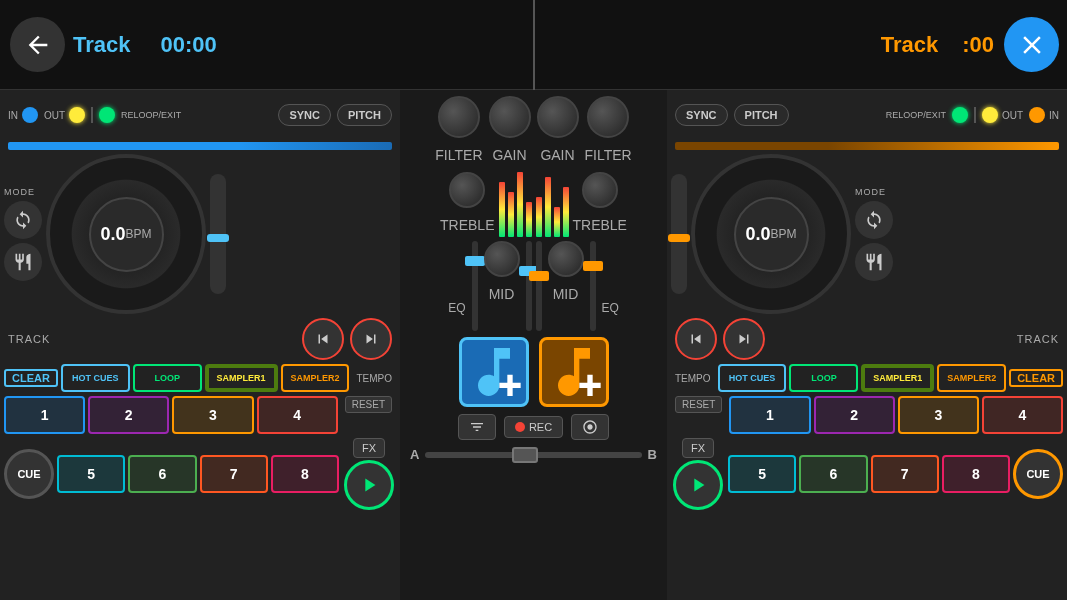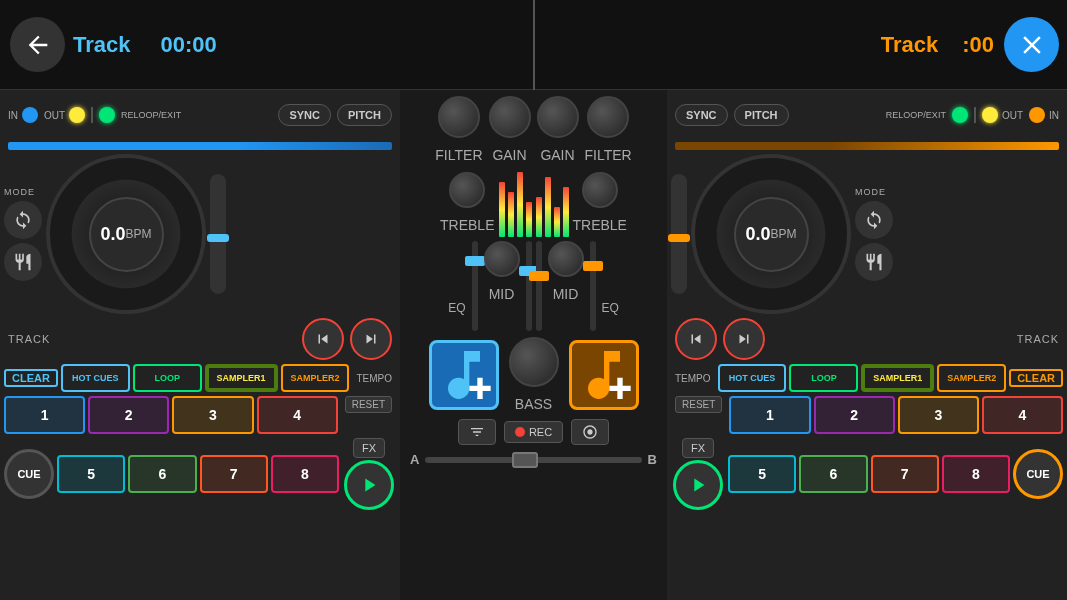--- a/index.html
+++ b/index.html
@@ -805,24 +805,20 @@
     </div>
 
     <div style="display:flex;align-items:center;justify-content:center;gap:10px;padding:4px 2px;position:relative;">
       <div class="lib-btn-left">
         <svg viewBox="0 0 24 24" fill="#4fc3f7">
           <path d="M12 3v10.55c-.59-.34-1.27-.55-2-.55-2.21 0-4 1.79-4 4s1.79 4 4 4 4-1.79 4-4V7h4V3h-6z"></path>
           <path d="M19 13h-2v3h-3v2h3v3h2v-3h3v-2h-3z" fill="white"></path>
         </svg>
       </div>
 
-      <div class="knob-group">
-        <div class="knob knob-lg"></div>
-        <div class="knob-label">BASS</div>
-      </div>
 
       <div class="lib-btn-right">
         <svg viewBox="0 0 24 24" fill="#ff9800">
           <path d="M12 3v10.55c-.59-.34-1.27-.55-2-.55-2.21 0-4 1.79-4 4s1.79 4 4 4 4-1.79 4-4V7h4V3h-6z"></path>
           <path d="M19 13h-2v3h-3v2h3v3h2v-3h3v-2h-3z" fill="white"></path>
         </svg>
       </div>
     </div>
 
 

